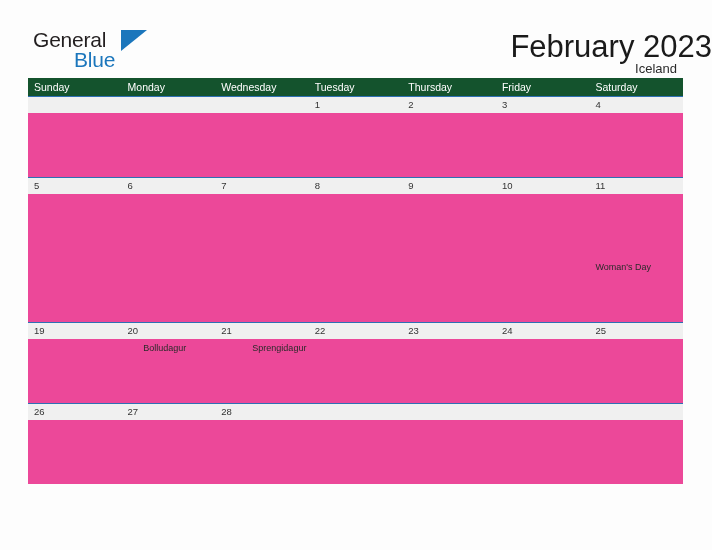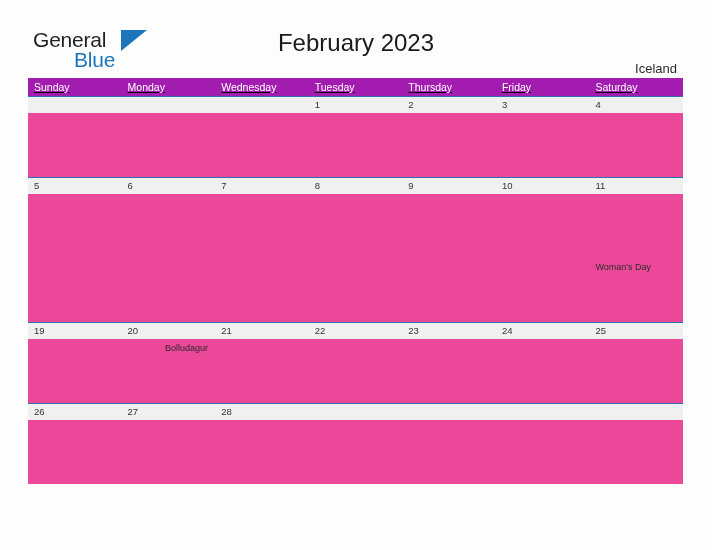--- a/index.html
+++ b/index.html
@@ -62,22 +62,22 @@
     border-top: 0 solid transparent;
     border-left: 26px solid #1b76bc;
     border-bottom: 21px solid transparent;
   }
 
   .cal-title {
     position: absolute;
     left: 0;
     top: 29px;
     width: 712px;
-    text-align: center;
-    font-size: 24px;
+    text-align: right;
+    font-size: 31px;
     font-weight: 400;
     color: #1a1a1a;
     letter-spacing: 0px;
     font-family: "Liberation Sans", sans-serif;
   }
 
   .country {
     position: absolute;
     right: 35px;
     top: 61px;
@@ -88,23 +88,22 @@
 
   
   .calendar {
     position: absolute;
     left: 28px;
     top: 78px;
     width: 655px;
   }
   .weekday-row {
     display: flex;
-    background: #a21caf;
+    background: #14532d;
     height: 18px;
-    text-decoration: underline;
   }
   .weekday-cell {
     flex: 1 1 0;
     color: #ffffff;
     font-size: 10.5px;
     line-height: 18px;
     padding-left: 6px;
     box-sizing: border-box;
     font-family: "Liberation Sans", sans-serif;
     white-space: nowrap;
@@ -290,20 +289,23 @@
         <div class="date-cell">25</div>
       </div>
       <div class="event-strip">
         <div class="event-cell">
             <span class="event-text"></span>
           </div>
         <div class="event-cell">
             <span class="event-text">Bolludagur</span>
           </div>
         <div class="event-cell">
+            <span class="event-text">Sprengidagur</span>
+          </div>
+        <div class="event-cell">
             <span class="event-text"></span>
           </div>
         <div class="event-cell">
             <span class="event-text"></span>
           </div>
         <div class="event-cell">
             <span class="event-text"></span>
           </div>
       </div>
     </div>

